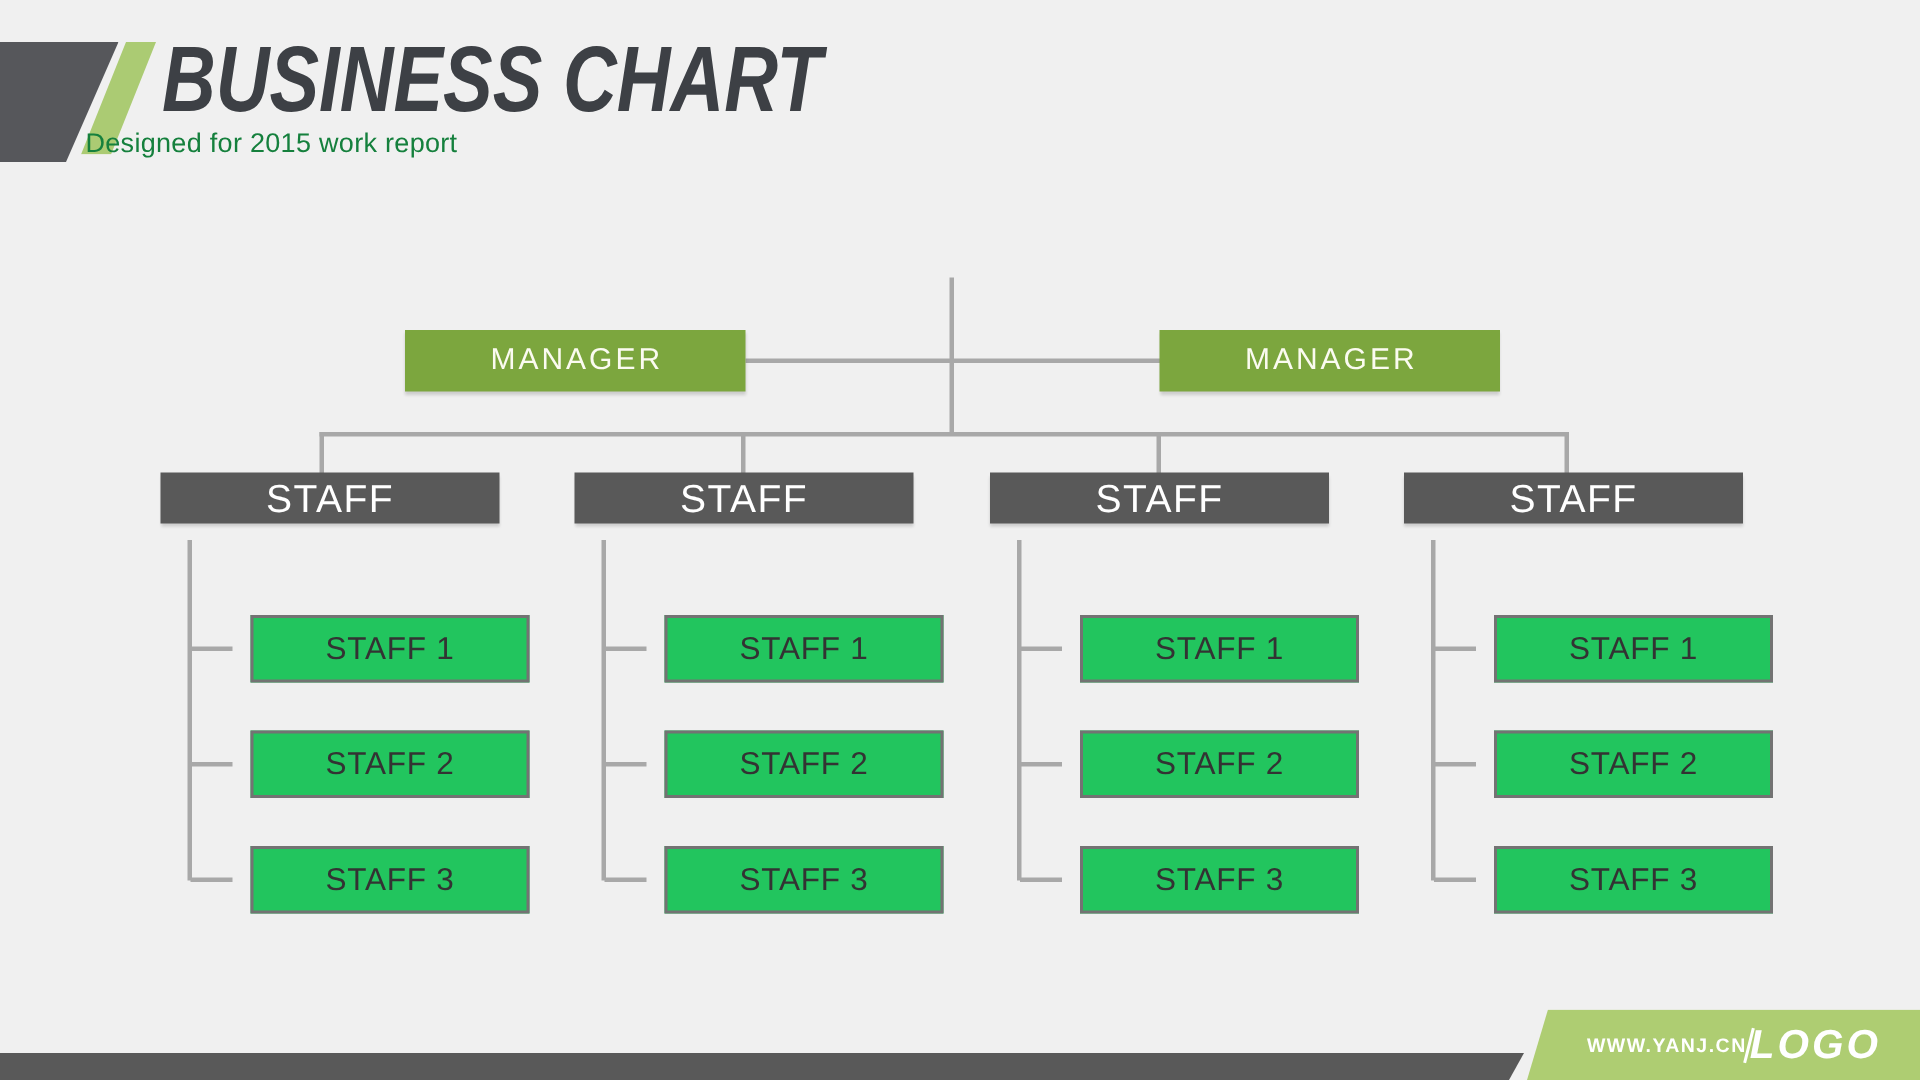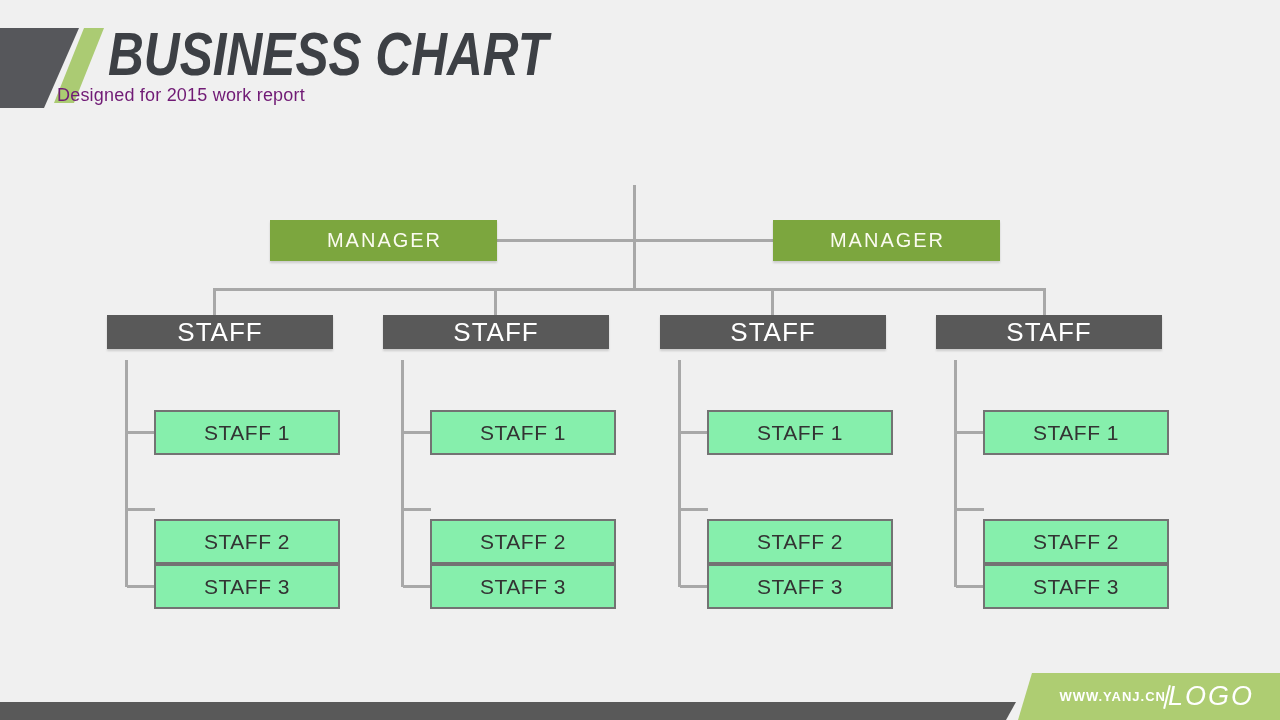--- a/index.html
+++ b/index.html
@@ -27,21 +27,21 @@
   .main-title {
     position: absolute; left: 108px; top: 23px;
     font-size: 62px; line-height: 1.0;
     font-weight: 700; font-style: italic;
     color: #3d4045; white-space: nowrap;
     transform: scaleX(0.8); transform-origin: 0 0;
     letter-spacing: 0px;
   }
   .subtitle {
     position: absolute; left: 57px; top: 85px;
-    font-size: 18px; color: #701a75; letter-spacing: 0.2px;
+    font-size: 18px; color: #15803d; letter-spacing: 0.2px;
   }
 
   
   .node {
     position: absolute;
     display: flex; align-items: center; justify-content: center;
     box-shadow: 0 2px 2px rgba(0,0,0,0.15);
   }
   .ceo-box {
     left: 522px; top: 141px; width: 226px; height: 45px;
@@ -79,45 +79,45 @@
     display: flex; align-items: center; justify-content: center;
     font-size: 26px; letter-spacing: 1px;
     box-shadow: 0 2px 2px rgba(0,0,0,0.15);
   }
   .dept-vline { position: absolute; left: 18px; top: 360px; width: 3px; height: 227px; background: #a8a8a8; }
   .dept-stub  { position: absolute; left: 20px; width: 28px; height: 3px; background: #a8a8a8; }
   .stub-1 { top: 431px; }
   .stub-2 { top: 508px; }
   .stub-3 { top: 585px; }
   .member {
-    position: absolute; left: 47px; width: 186px; height: 45px;
-    background: #86efac; border: 2.5px solid #737373;
+    position: absolute; left: 60px; width: 186px; height: 45px;
+    background: #22c55e; border: 2.5px solid #737373;
     display: flex; align-items: center; justify-content: center;
     font-size: 21px; color: #333333; letter-spacing: 0.5px;
   }
   .member-1 { top: 410px; }
-  .member-2 { top: 487px; margin-top: 32px; }
+  .member-2 { top: 487px; }
   .member-3 { top: 564px; }
 
   
   .footer-dark-bar {
     position: absolute; left: 0; top: 702px; width: 1016px; height: 18px;
     background: #595959;
     clip-path: polygon(0 0, 100% 0, calc(100% - 10px) 100%, 0 100%);
   }
   .footer-green-shape {
     position: absolute; left: 1018px; top: 673px; width: 262px; height: 47px;
     background: #aecd72;
     clip-path: polygon(14px 0, 100% 0, 100% 100%, 0 100%);
     display: flex; align-items: center; justify-content: flex-end;
     padding-right: 26px;
   }
   .footer-site { color: #ffffff; font-weight: 700; font-size: 13px; letter-spacing: 1px; }
   .footer-sep  { width: 2px; height: 24px; background: #ffffff; transform: rotate(14deg); }
-  .footer-logo { color: #ffffff; font-weight: 400; font-style: italic; font-size: 27px; letter-spacing: 2px; }
+  .footer-logo { color: #ffffff; font-weight: 700; font-style: italic; font-size: 27px; letter-spacing: 2px; }
 </style>
 </head>
 <body>
 
 <div class="slide">
 
   <div class="header-dark-shape"></div>
   <div class="header-green-accent"></div>
   <div class="main-title">BUSINESS CHART</div>
   <div class="subtitle">Designed for 2015 work report</div>

